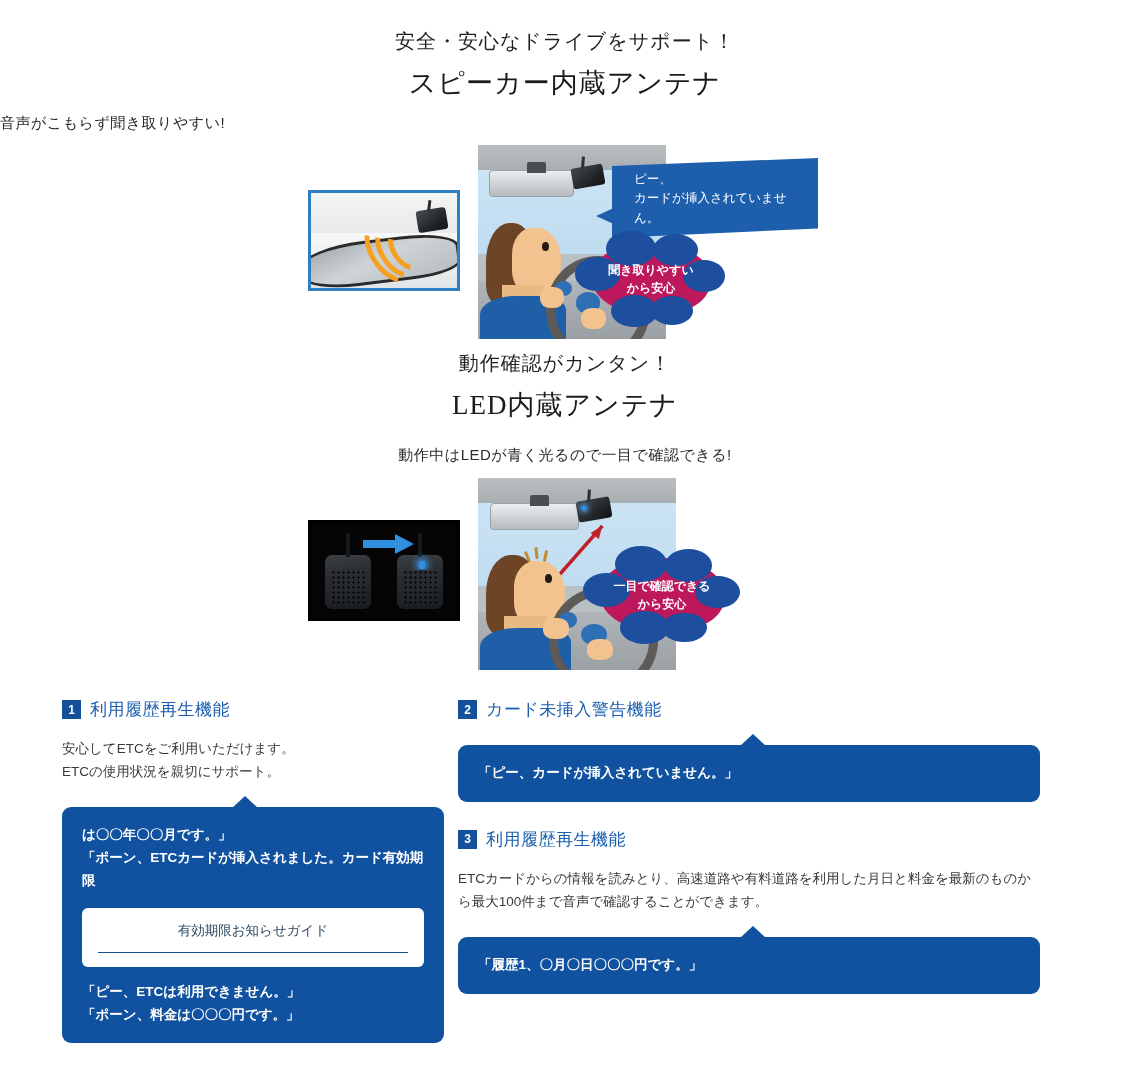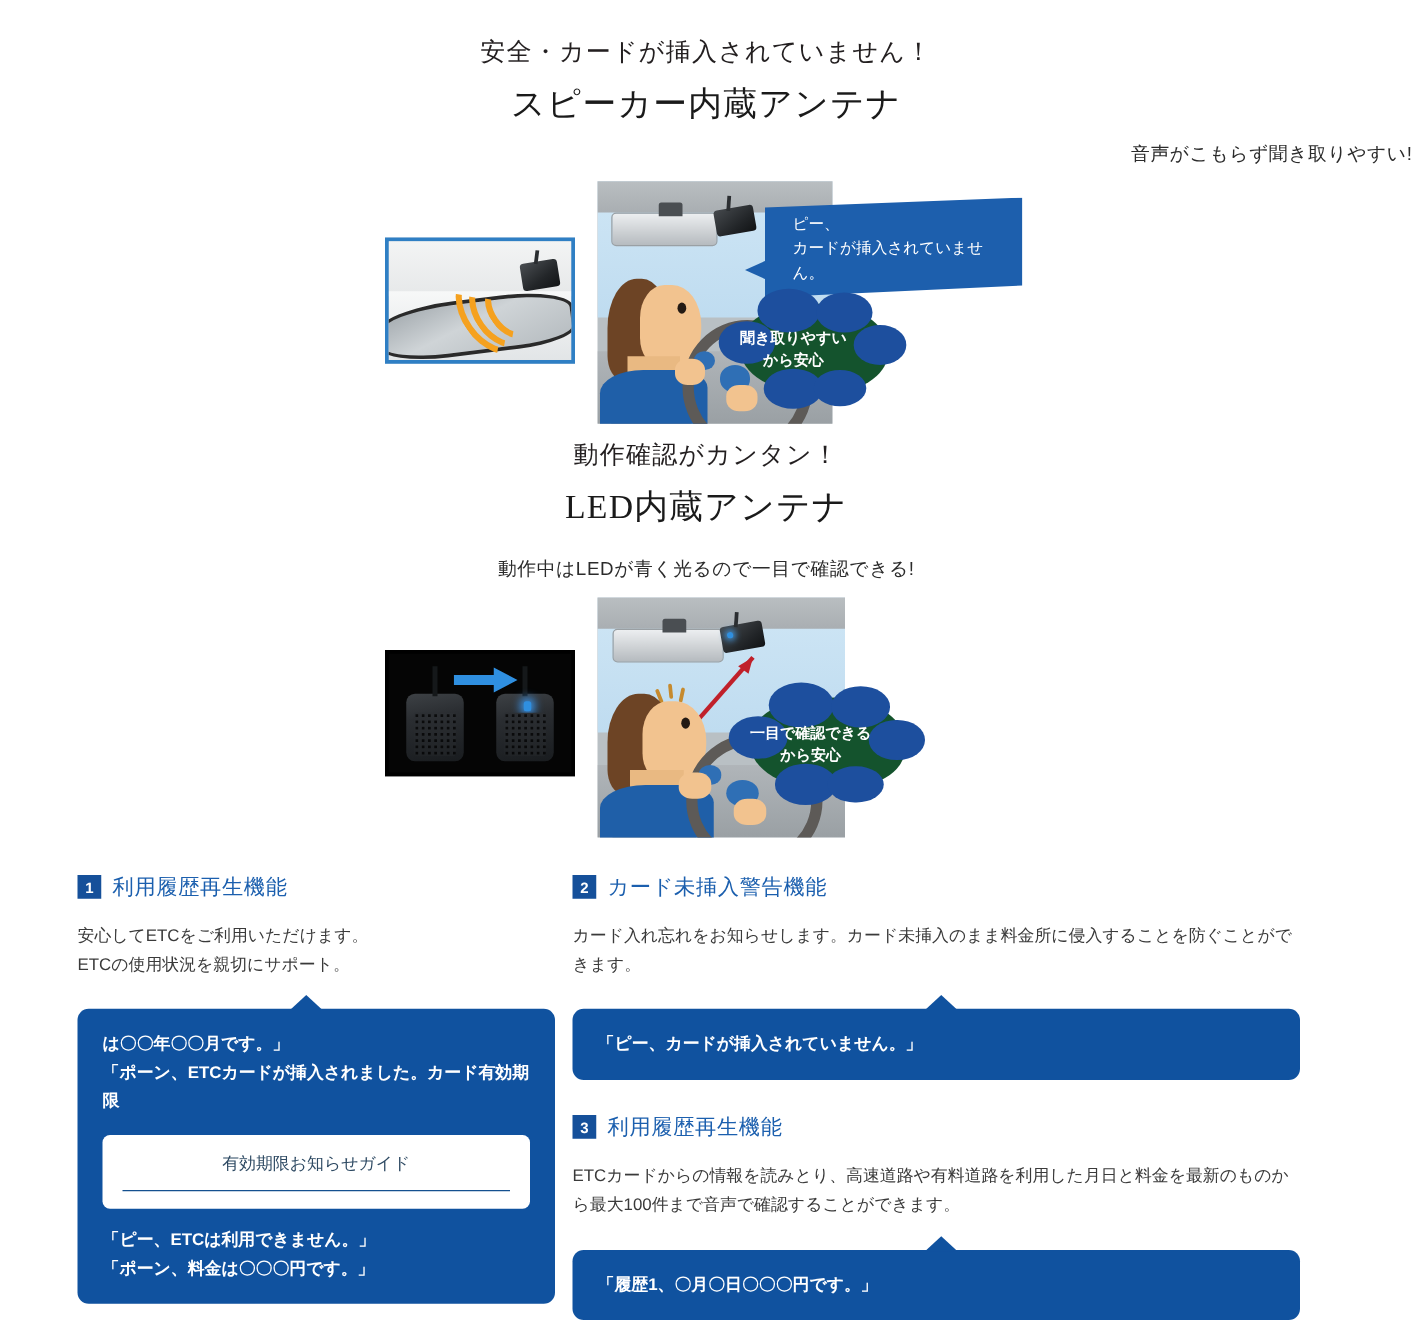--- a/index.html
+++ b/index.html
@@ -32,21 +32,21 @@
     letter-spacing: 1px;
     margin-top: 10px;
   }
   .subline {
     font-size: 15px;
     color: #2b2b2b;
     letter-spacing: .5px;
   }
 
   #head-1 { position: absolute; left: 0; top: 28px; width: 1130px; }
-  #sub-1  { position: absolute; left: 0; top: 114px; width: 1130px; text-align: right; }
+  #sub-1  { position: absolute; left: 0; top: 114px; width: 1130px; text-align: left; }
   #head-2 { position: absolute; left: 0; top: 350px; width: 1130px; }
   #sub-2  { position: absolute; left: 0; top: 446px; width: 1130px; text-align: center; }
 
   
   #illus-1 { position: absolute; left: 300px; top: 145px; width: 530px; height: 200px; }
 
   .photo-panel {
     position: absolute;
     border: 3px solid #2f7fc4;
     box-sizing: border-box;
@@ -204,27 +204,27 @@
   .banner-tail{
     position:absolute; left: 296px; top: 62px; width: 0; height: 0;
     border-top: 9px solid transparent;
     border-bottom: 9px solid transparent;
     border-right: 20px solid #1d5fad;
   }
 
   
   .cloud {
     position: absolute;
-    background: #14532d;
+    background: #be185d;
     border-radius: 46% 48% 44% 50%;
     color: #ffffff;
     font-size: 12px;
     font-weight: bold;
     line-height: 1.5;
-    display: flex; align-items: center; 
+    display: flex; align-items: center; justify-content: center;
     text-align: center;
   }
   .cloud:before, .cloud:after{
     content:""; position:absolute; background:#1d4f9e; border-radius:50%;
   }
   .cloud:before{ left:12%; top:-16%; width:42%; height:48%; }
   .cloud:after { right:10%; top:-12%; width:38%; height:44%; }
   .cloud span { position: relative; z-index: 2; }
   .cloud .lobe{
     position:absolute; background:#1d4f9e; border-radius:50%; z-index:0;
@@ -338,21 +338,21 @@
     line-height: 1.72;
     font-weight: normal;
     padding-top: 9px;
   }
   .quote-line { display: block; }
 </style>
 </head>
 <body>
 
 <div id="head-1" class="section-head">
-  <div class="kicker">安全・カードが挿入されていません！</div>
+  <div class="kicker">安全・安心なドライブをサポート！</div>
   <div class="headline">スピーカー内蔵アンテナ</div>
 </div>
 <div id="sub-1">
   <span class="subline">音声がこもらず聞き取りやすい!</span>
 </div>
 
 <div id="illus-1">
 
   <div id="mirror-panel" class="photo-panel">
     <div class="mirror-sky"></div>
@@ -492,21 +492,20 @@
     <span class="quote-line">「ポーン、料金は〇〇〇円です。」</span>
   </div>
 </div>
 
 <div id="col-right" class="col">
 
   <div class="feat-head">
     <div class="badge">2</div>
     <div class="feat-title">カード未挿入警告機能</div>
   </div>
-  <div class="feat-body">カード入れ忘れをお知らせします。カード未挿入のまま料金所に侵入することを防ぐことができます。</div>
 
   <div id="callout-2" class="callout">
     <div class="notch"></div>
     <span class="quote-line">「ピー、カードが挿入されていません。」</span>
   </div>
 
   <div class="feat-head" style="margin-top:26px">
     <div class="badge">3</div>
     <div class="feat-title">利用履歴再生機能</div>
   </div>

